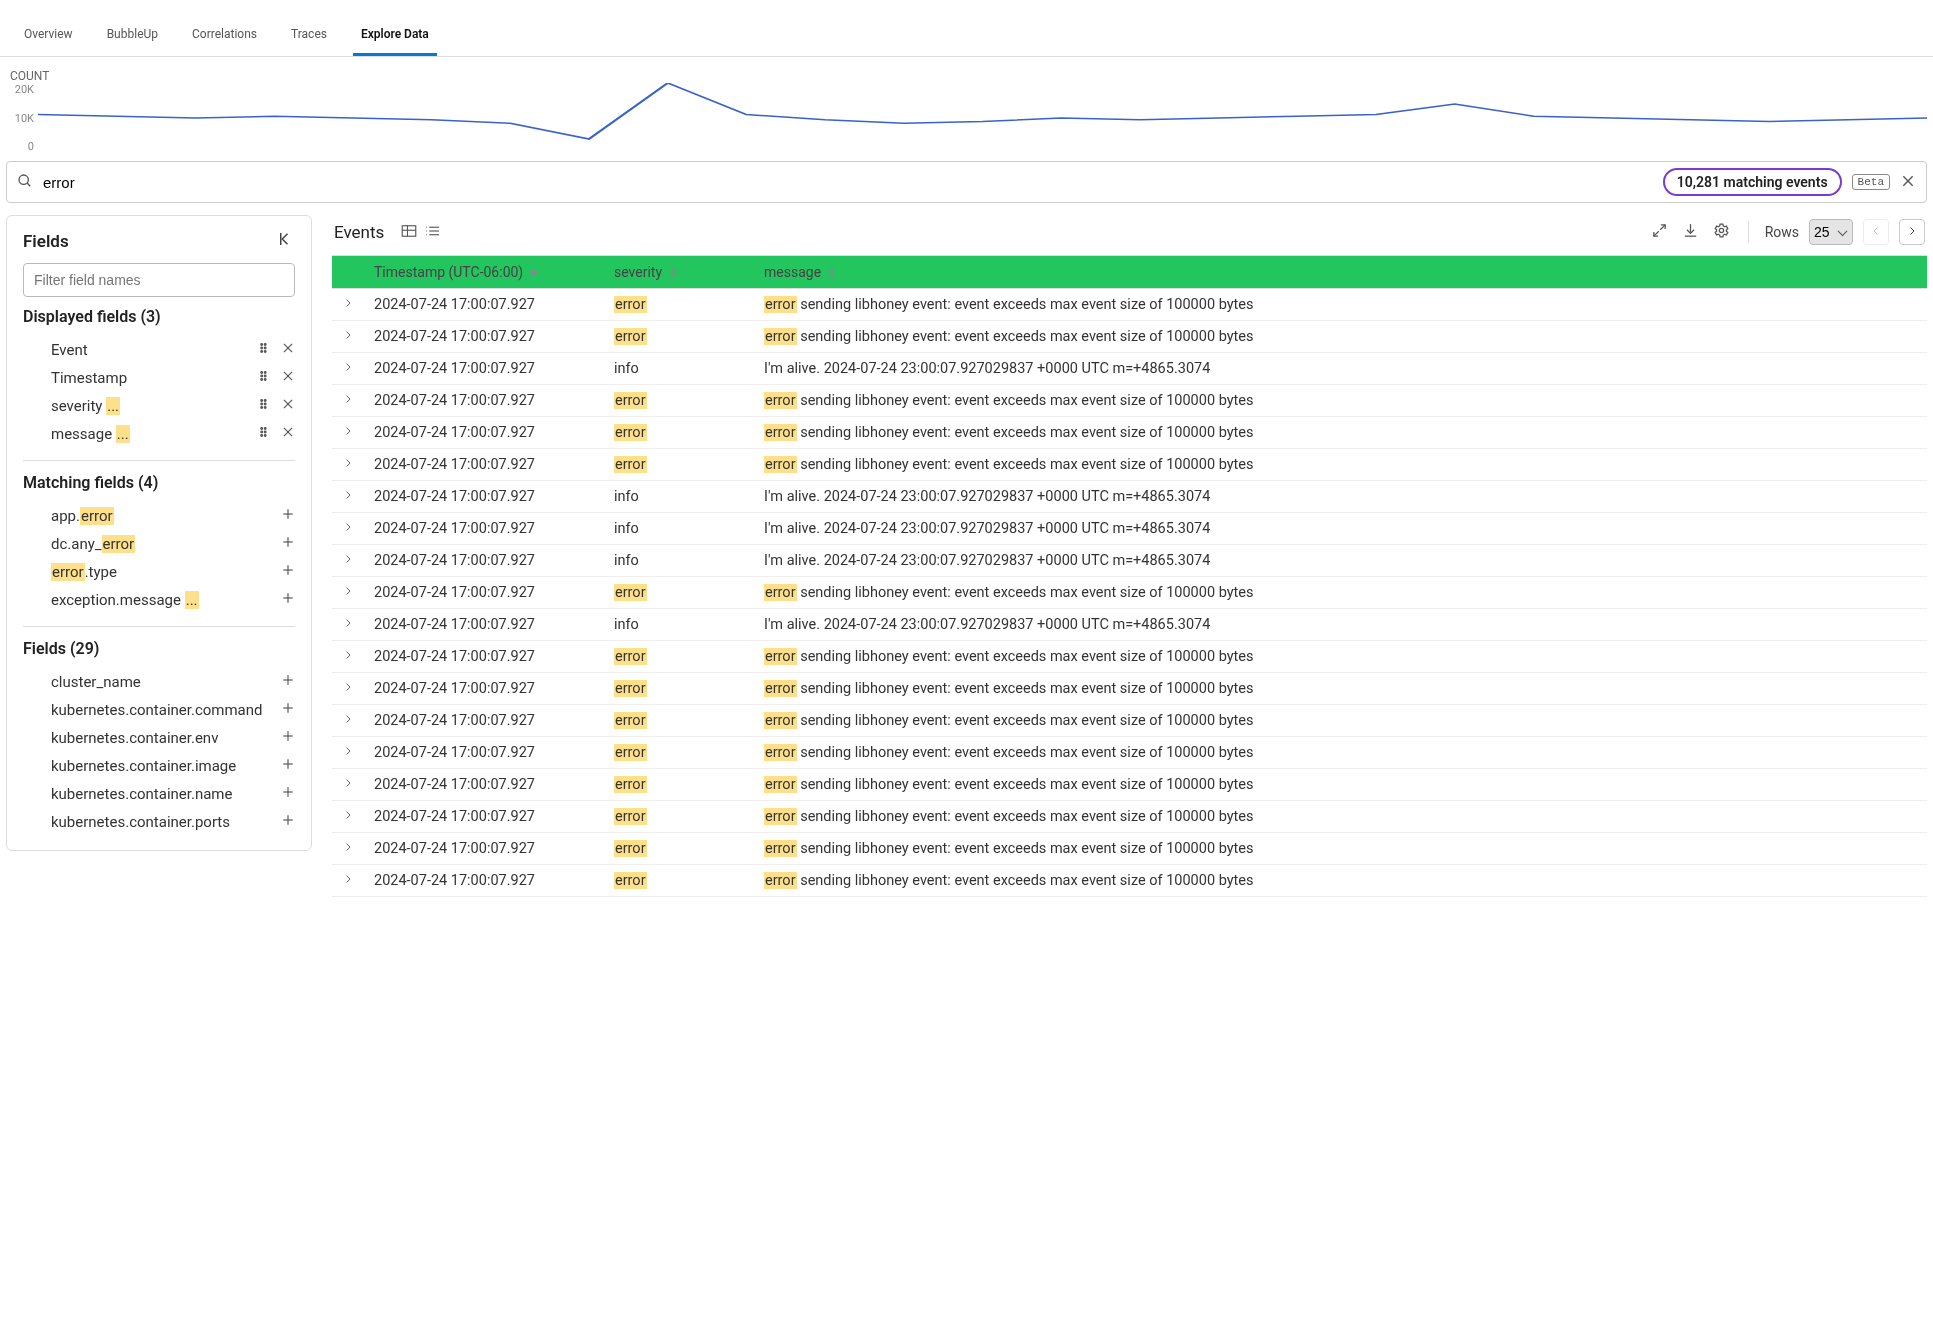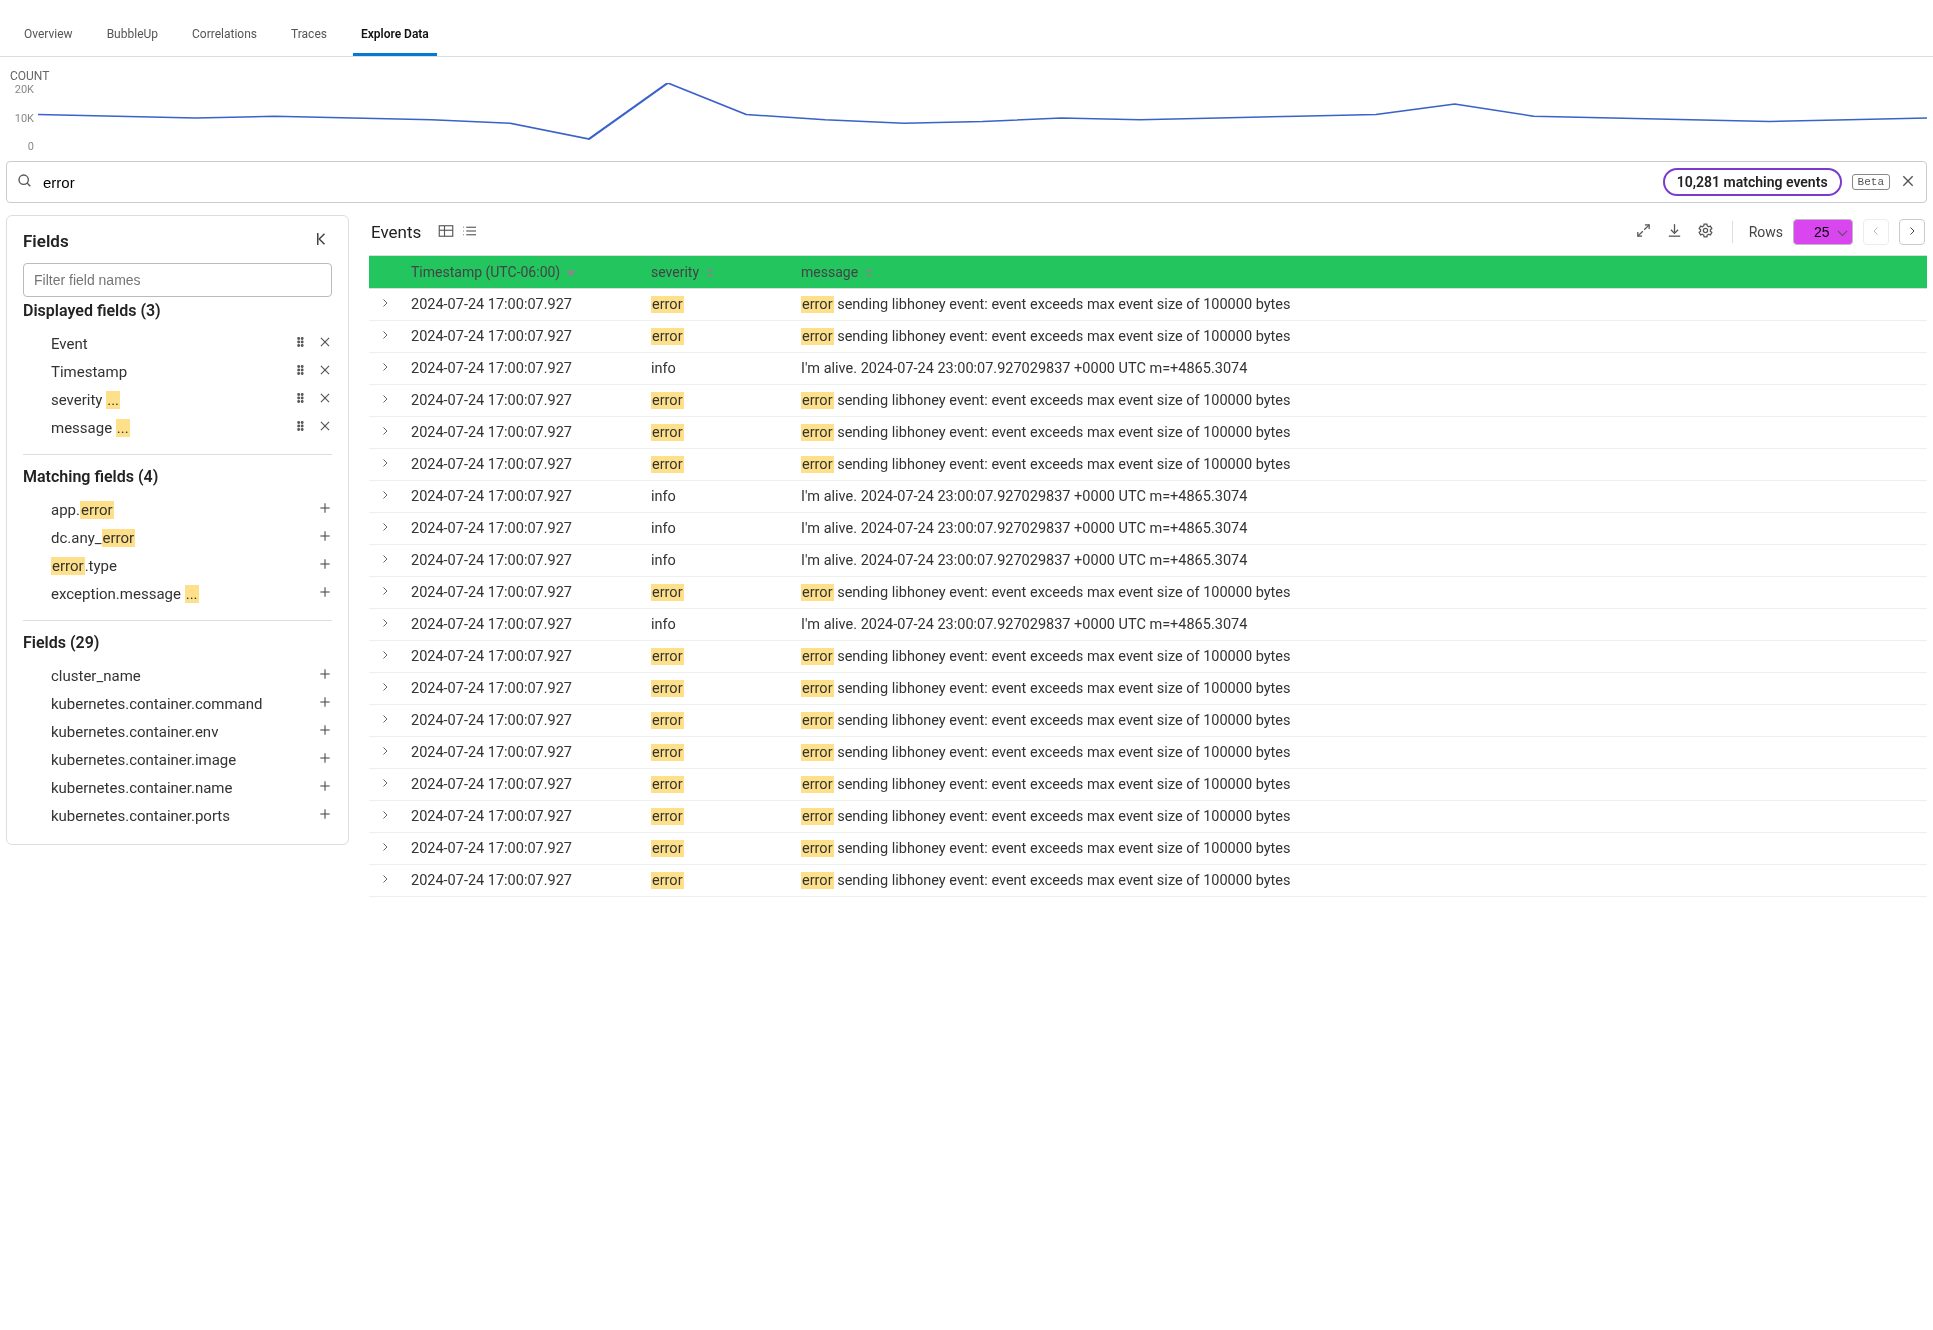--- a/index.html
+++ b/index.html
@@ -23,25 +23,25 @@
     .search-icon svg, .close-icon svg { width: 16px; height: 16px; stroke: #555; fill: none; stroke-width: 2; }
     .search-input { flex: 1; border: none; outline: none; font-size: 15px; }
     .match-pill { border: 2px solid #7a3bcf; color: #222; border-radius: 16px; padding: 4px 12px; font-weight: 600; font-size: 14px; }
     .beta-tag { border: 1px solid #888; border-radius: 3px; font-size: 11px; padding: 1px 5px; color: #555; font-family: Liberation Mono, monospace; }
     .close-btn { cursor: pointer; display: flex; align-items: center; }
     
     
     .main { display: flex; gap: 20px; padding: 0 6px 16px; align-items: flex-start; }
     
     
-    .fields-panel { width: 343px; border: 1px solid #ddd; border-radius: 6px; padding: 14px 16px; }
+    .fields-panel { width: 306px; border: 1px solid #ddd; border-radius: 6px; padding: 14px 16px; }
     .fields-header { display: flex; justify-content: space-between; align-items: center; margin-bottom: 12px; }
     .fields-header h3 { font-size: 17px; font-weight: 600; }
     .collapse-btn svg { width: 18px; height: 18px; stroke: #444; fill: none; stroke-width: 2; }
-    .filter-input { width: 100%; border: 1px solid #bbb; border-radius: 4px; padding: 8px 10px; font-size: 14px; margin-bottom: 0; }
+    .filter-input { width: 100%; border: 1px solid #bbb; border-radius: 4px; padding: 8px 10px; font-size: 14px; margin-bottom: 6px; }
     .section-title { font-size: 16px; font-weight: 600; margin: 4px 0 10px; }
     .field-row { display: flex; align-items: center; justify-content: space-between; padding: 5px 0; font-size: 15px; color: #333; }
     .field-label { flex: 1; margin-left: 28px; }
     .field-actions { display: flex; gap: 10px; align-items: center; }
     .drag-handle svg, .remove-btn svg, .add-btn svg { width: 14px; height: 14px; stroke: #555; fill: none; stroke-width: 2; }
     .drag-handle { cursor: grab; }
     .remove-btn, .add-btn { cursor: pointer; display:flex; }
     .divider { border: none; border-top: 1px solid #ddd; margin: 12px 0; }
     .hl { background: #ffe08a; padding: 0 1px; }
     
@@ -50,21 +50,21 @@
     .events-header { display: flex; align-items: center; padding: 4px 2px 10px; gap: 10px; }
     .events-header h3 { font-size: 17px; font-weight: 400; margin-right: 4px; }
     .view-toggle { display: flex; gap: 2px; }
     .view-btn svg { width: 18px; height: 18px; stroke: #555; fill: none; stroke-width: 1.5; }
     .view-btn { padding: 2px; cursor: pointer; }
     .header-spacer { flex: 1; }
     .header-icon svg { width: 17px; height: 17px; stroke: #555; fill: none; stroke-width: 1.8; }
     .header-icon { cursor: pointer; padding: 2px; }
     .vdiv { width: 1px; background: #ddd; height: 22px; margin: 0 6px; }
     .rows-label { color: #444; }
-    .rows-select { border: 1px solid #bbb; border-radius: 4px; padding: 4px 22px 4px 20px; font-size: 14px; background: #d946ef; appearance: none; position: relative; }
+    .rows-select { border: 1px solid #bbb; border-radius: 4px; padding: 4px 22px 4px 4px; font-size: 14px; background: #e5e5e5; appearance: none; position: relative; }
     .rows-wrap { position: relative; display: inline-block; }
     .rows-wrap::after { content: ""; position: absolute; right: 7px; top: 50%; width: 6px; height: 6px; border-right: 1.5px solid #555; border-bottom: 1.5px solid #555; transform: translateY(-60%) rotate(45deg); pointer-events: none; }
     .pager-btn { border: 1px solid #ccc; border-radius: 4px; width: 26px; height: 26px; display: flex; align-items: center; justify-content: center; cursor: pointer; }
     .pager-btn.disabled { opacity: 0.35; cursor: default; }
     .pager-btn svg { width: 12px; height: 12px; stroke: #444; fill: none; stroke-width: 2; }
     
     .events-table { width: 100%; border-collapse: collapse; }
     .events-table th { text-align: left; font-weight: 400; font-size: 14px; color: #444; padding: 8px 10px; border-top: 1px solid #ddd; border-bottom: 1px solid #ddd; background: #22c55e; }
     .events-table td { padding: 7px 10px; border-bottom: 1px solid #eee; font-size: 14.5px; color: #333; vertical-align: middle; }
     .th-sort svg { width: 10px; height: 10px; stroke: #888; fill: #888; vertical-align: middle; margin-left: 2px; }

